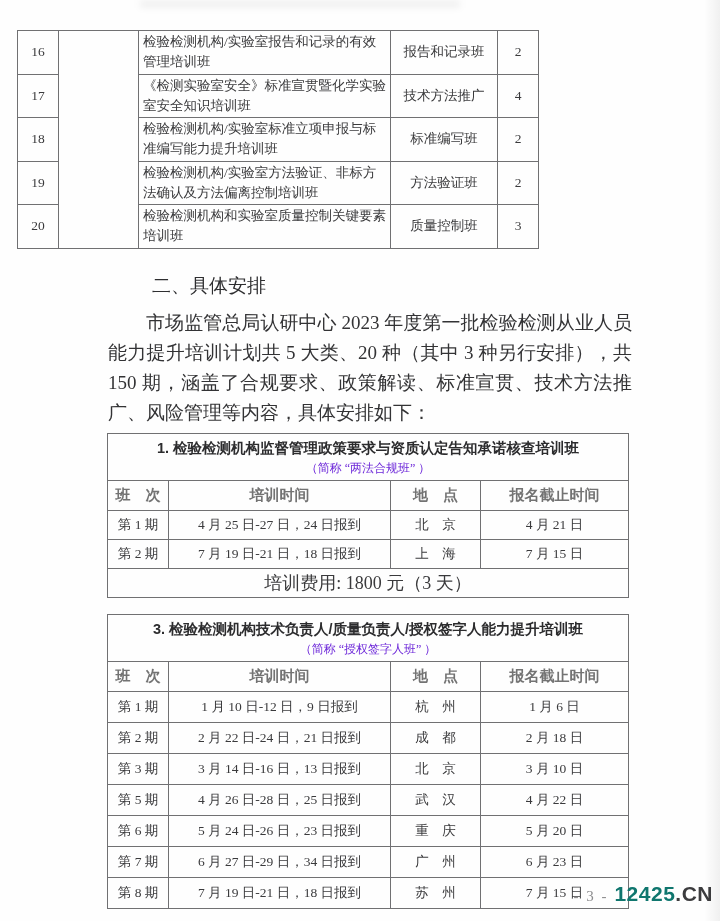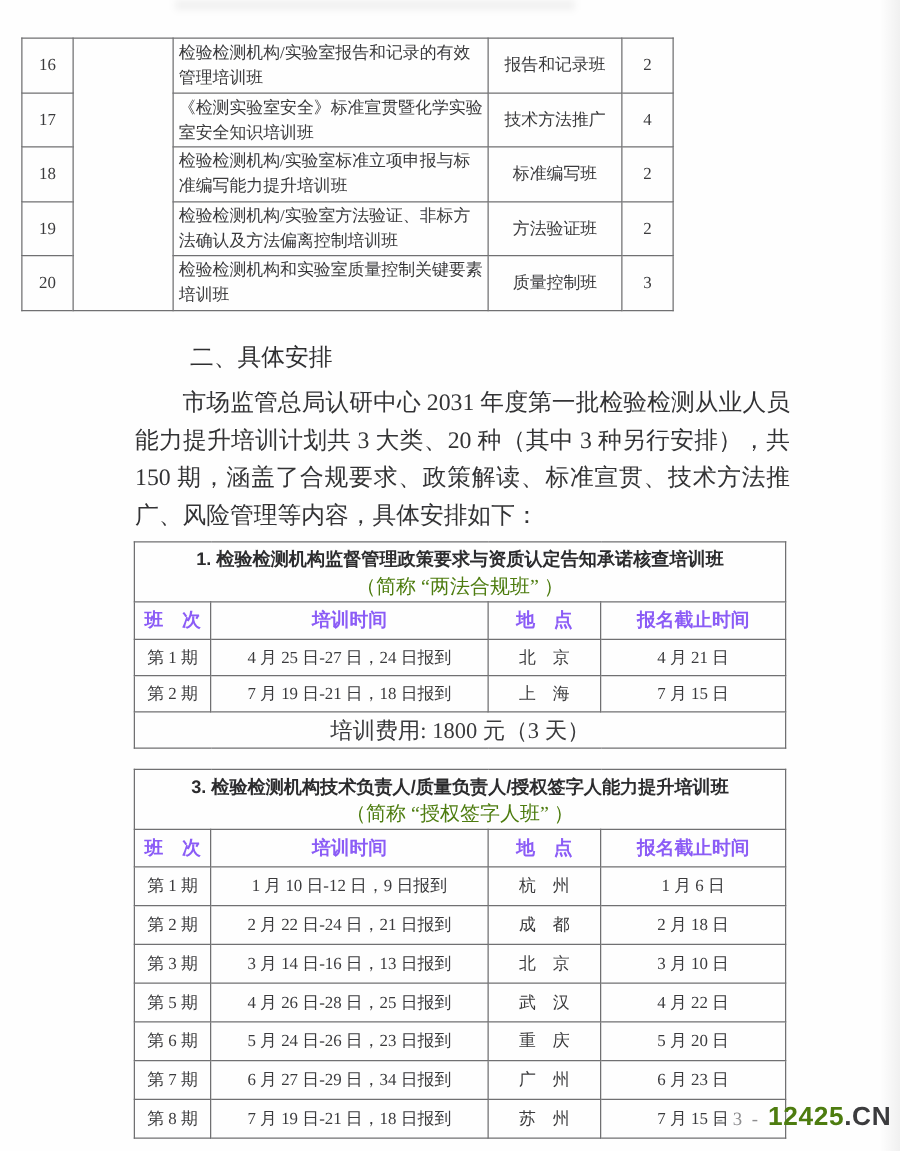--- a/index.html
+++ b/index.html
@@ -55,41 +55,41 @@
 
   
   table.sched { width: 521px; font-size: 13.5px; }
   table.sched td { text-align: center; padding: 1px 4px; }
   .title-cell { height: 44px; }
   .title-line1 {
     font-family: "Liberation Sans", sans-serif;
     font-weight: bold; font-size: 14.5px; color: #2c2c2e;
     padding-top: 3px;
   }
-  .title-line2 { font-size: 16px; color: #4d7c0f; padding-top: 2px; }
+  .title-line2 { font-size: 12px; color: #6d28d9; padding-top: 2px; }
   tr.head-row td {
     height: 27px;
     font-family: Liberation Mono, monospace;
-    font-weight: bold; font-size: 15px; color: #8b5cf6;
+    font-weight: bold; font-size: 15px; color: #737373;
   }
   table.sched tr.data-row td { height: 26px; }
   table.t3 tr.data-row td { height: 28px; }
   tr.fee-row td { height: 26px; font-size: 18px; }
   .mt-sched1 { margin-top: 5px; }
   .mt-sched3 { margin-top: 16px; }
 
   
   .footer {
     position: absolute; top: 882px; right: 7px;
     display: flex; align-items: baseline; gap: 6px;
     white-space: nowrap;
   }
   .page-num { font-size: 15px; color: #8d8d8f; letter-spacing: 2px; }
   .wm { font-family: "Liberation Sans", sans-serif; font-weight: bold; font-size: 21px; letter-spacing: 0.5px; }
-  .wm-orange { color: #4d7c0f; }
+  .wm-orange { color: #0f766e; }
   .wm-dark { color: #3c3c3e; }
 </style>
 </head>
 <body>
 
 <div class="page">
   <div class="scan-smudge-top"></div>
 
   <table class="doc summary">
     <colgroup>
@@ -128,21 +128,21 @@
     <tr>
       <td>20</td>
       <td class="course">检验检测机构和实验室质量控制关键要素培训班</td>
       <td>质量控制班</td>
       <td>3</td>
     </tr>
   </tbody>
     </table>
 
   <div class="sec-heading">二、具体安排</div>
-  <div class="body-par">市场监管总局认研中心 2031 年度第一批检验检测从业人员能力提升培训计划共 3 大类、20 种（其中 3 种另行安排），共 150 期，涵盖了合规要求、政策解读、标准宣贯、技术方法推广、风险管理等内容，具体安排如下：</div>
+  <div class="body-par">市场监管总局认研中心 2023 年度第一批检验检测从业人员能力提升培训计划共 5 大类、20 种（其中 3 种另行安排），共 150 期，涵盖了合规要求、政策解读、标准宣贯、技术方法推广、风险管理等内容，具体安排如下：</div>
 
   <table class="doc sched mt-sched1">
     <colgroup>
       <col style="width:61px">
         <col style="width:222px">
         <col style="width:90px">
         <col style="width:148px">
     </colgroup>
     <tbody>
         <tr>

